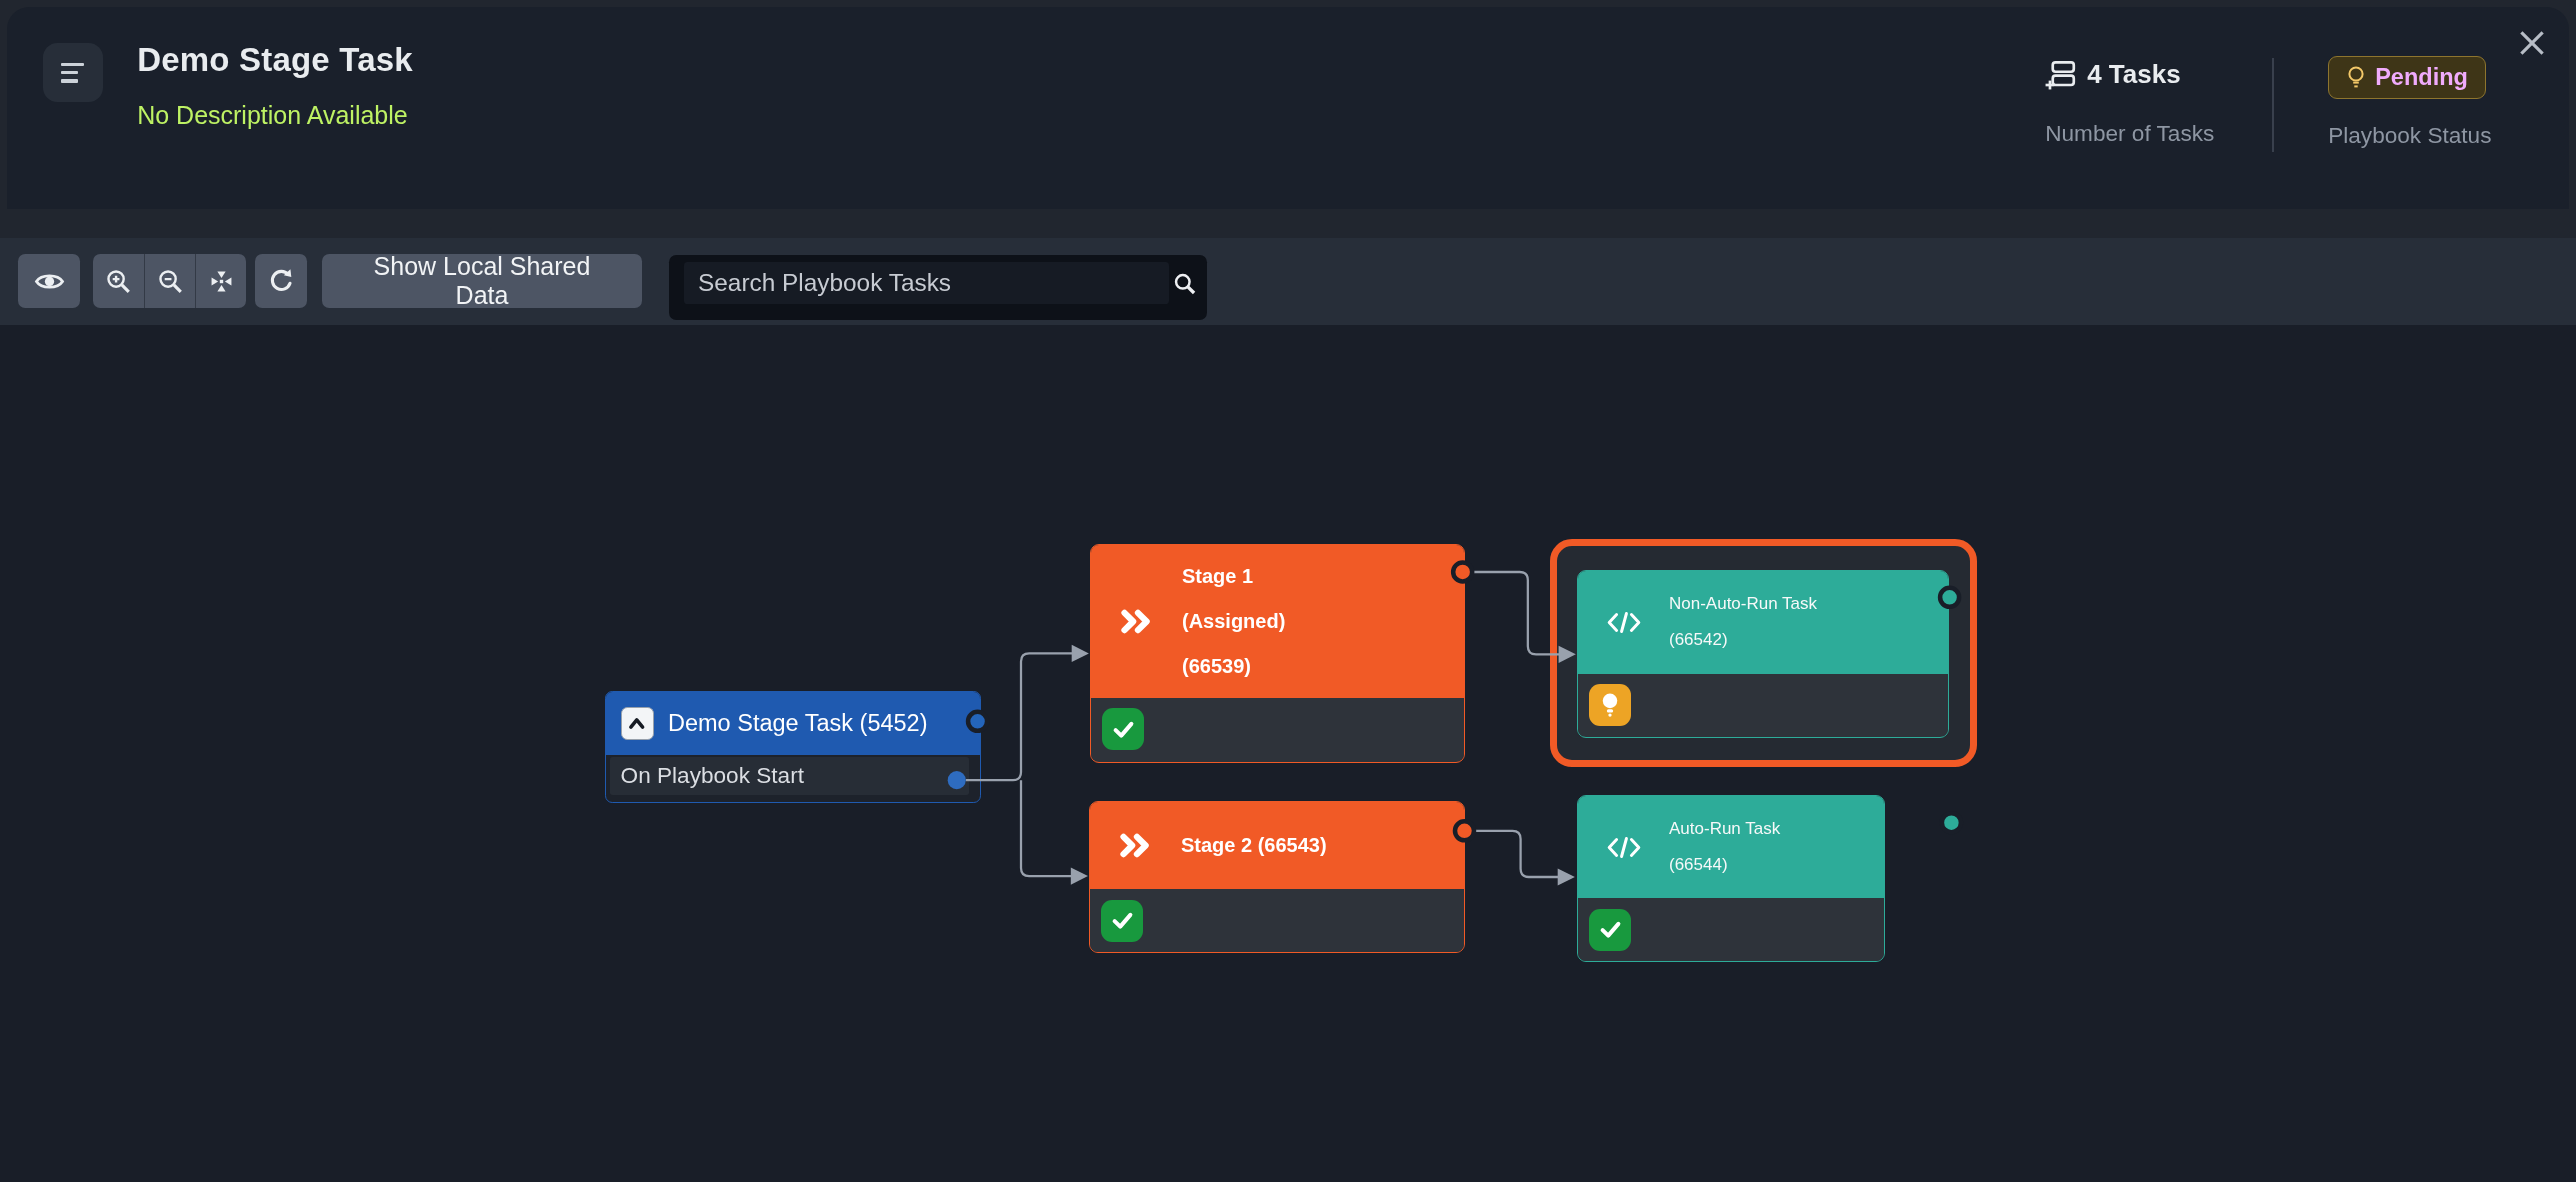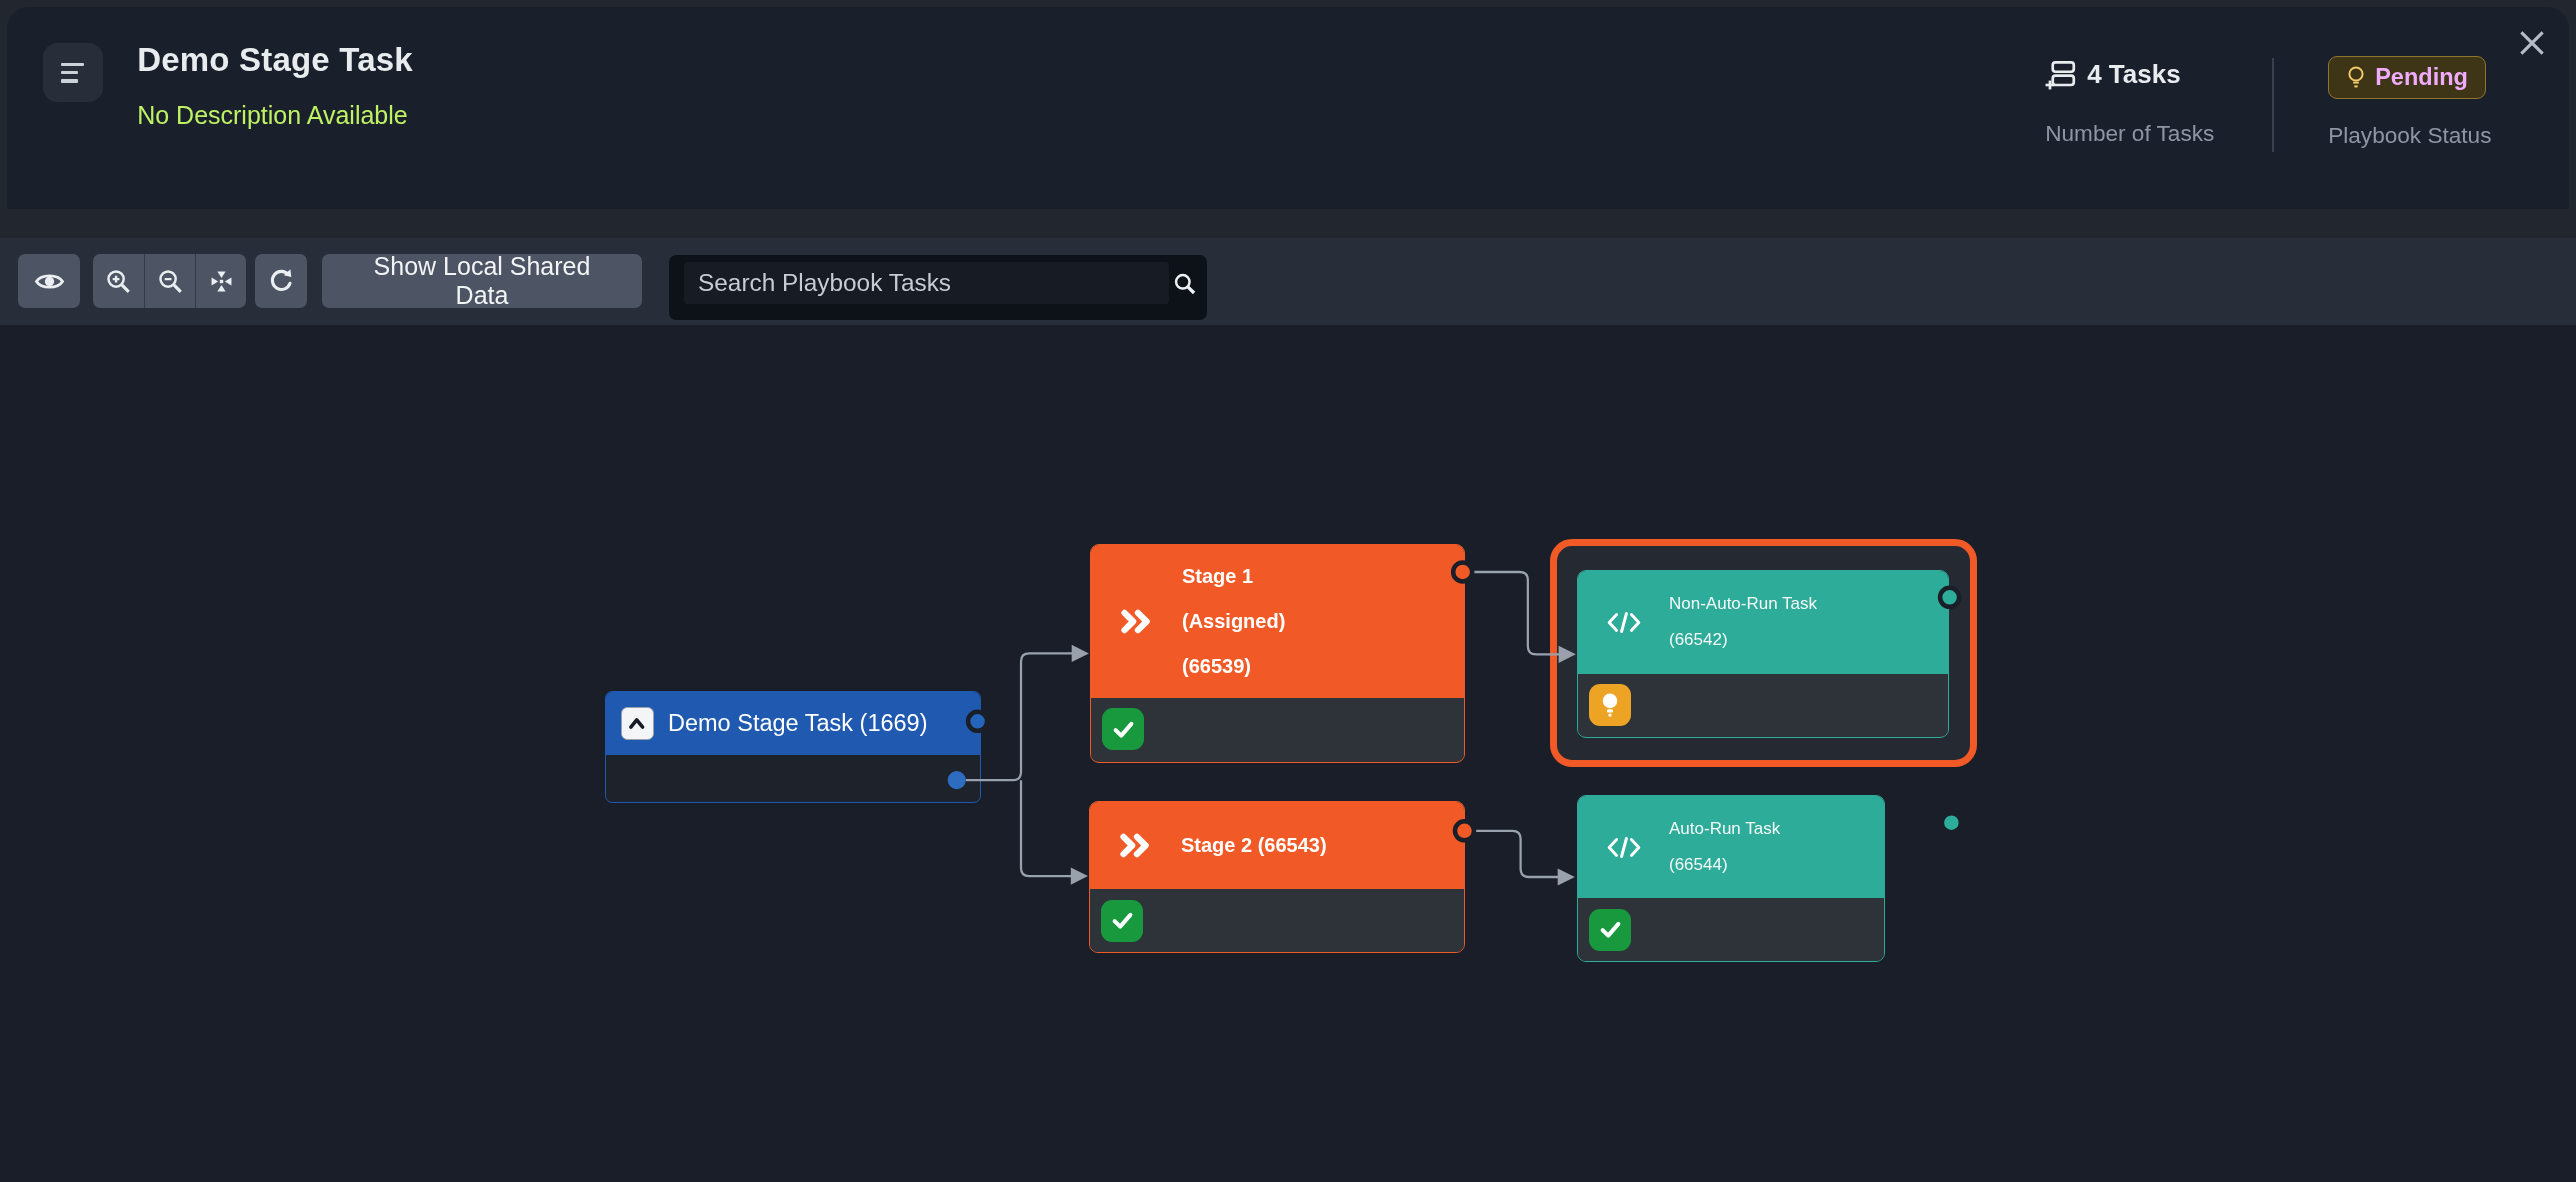--- a/index.html
+++ b/index.html
@@ -200,21 +200,24 @@
 
   <div class="canvas"></div>
 
   <div class="node trigger-node">
     <div class="trigger-head">
       <div class="trigger-iconbox">
         <svg width="23.5" height="23.5" viewBox="0 0 24 24">
           <polyline points="6,15.5 12,8 18,15.5" fill="none" stroke="#171c24" stroke-width="3.6" stroke-linecap="round" stroke-linejoin="round"></polyline>
         </svg>
       </div>
-      <span class="trigger-title">Demo Stage Task (1669)</span>
+      <span class="trigger-title">Demo Stage Task (5452)</span>
+    </div>
+    <div class="trigger-body">
+      <div class="trigger-row">On Playbook Start</div>
     </div>
   </div>
 
   <div class="node stage1-node">
     <div class="stage-head">
       <div class="icon-col">
         <svg width="34" height="25" viewBox="0 0 34 26">
           <polyline points="4,4 13,13 4,22" fill="none" stroke="#ffffff" stroke-width="6.5" stroke-linecap="round" stroke-linejoin="round"></polyline>
           <polyline points="18,4 27,13 18,22" fill="none" stroke="#ffffff" stroke-width="6.5" stroke-linecap="round" stroke-linejoin="round"></polyline>
         </svg>

